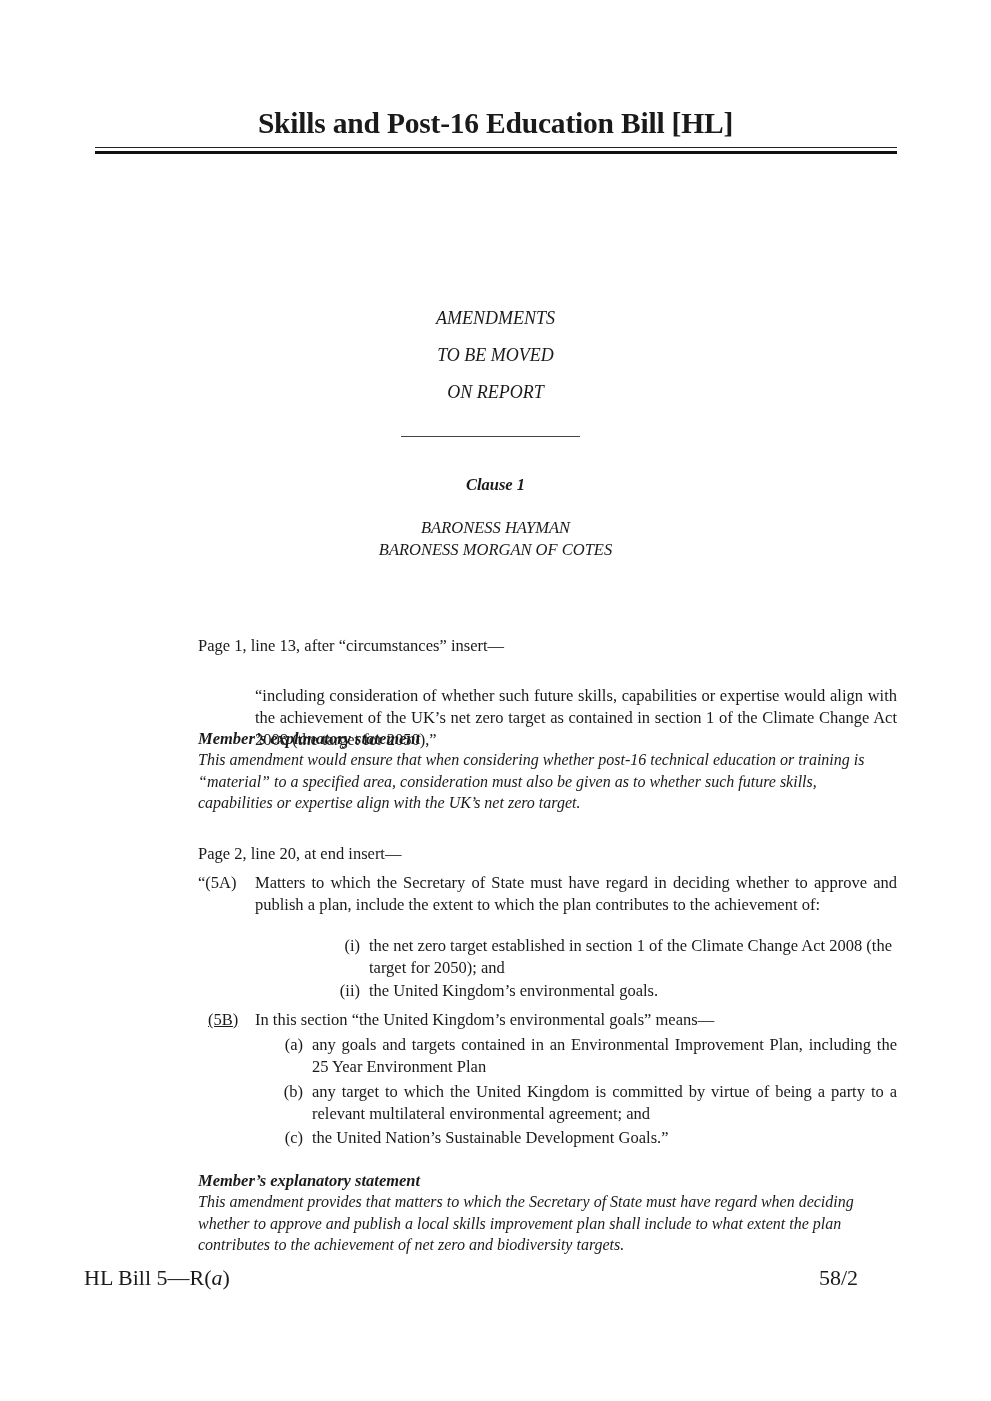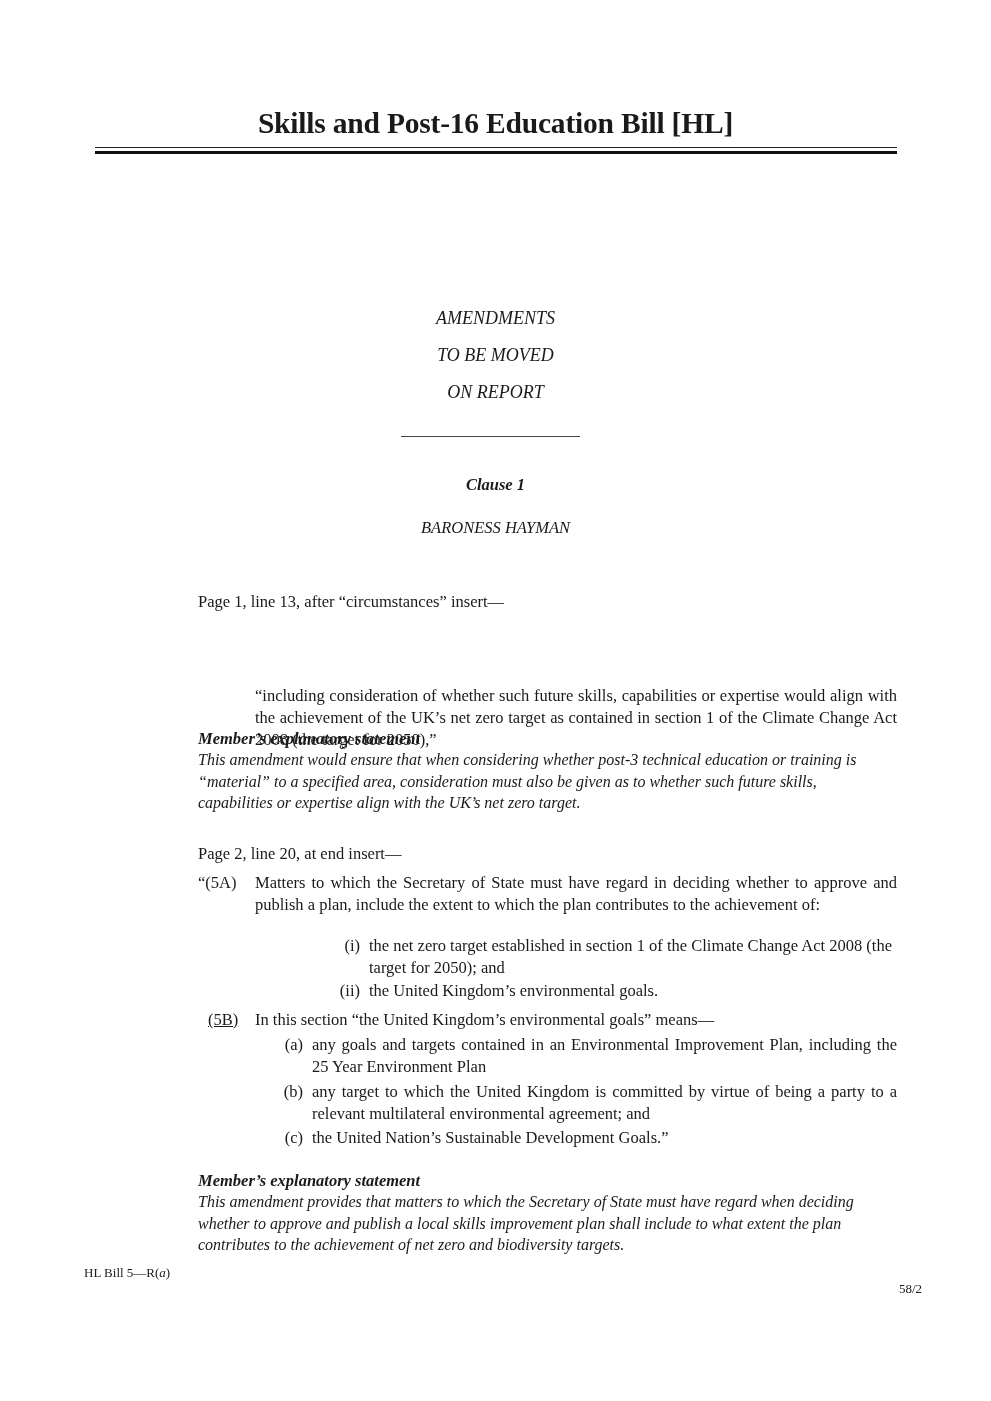--- a/index.html
+++ b/index.html
@@ -17,46 +17,47 @@
     .rule-thick { left: 95px; width: 802px; top: 151px; height: 0; border-top: 3px solid #111; }
     .center { left: 0; width: 991px; text-align: center; font-style: italic; }
     .amend-heading { font-size: 18px; line-height: 37px; top: 300px; }
     .short-rule { left: 401px; width: 179px; top: 436px; border-top: 1px solid #444; height: 0; }
     .clause { top: 475px; font-size: 16.5px; font-weight: bold; }
     .sponsors { top: 517px; font-size: 16.5px; line-height: 22px; }
     .txt { font-size: 16.5px; line-height: 22px; }
     .just { text-align: justify; text-align-last: left; }
     .ital { font-style: italic; }
     .bi { font-style: italic; font-weight: bold; }
-    .footer { font-size: 13px; }
+    .footer { font-size: 22px; }
   </style>
 </head>
 <body>
 
 <div class="abs title">Skills and Post-16 Education Bill [HL]</div>
 <div class="abs rule-thin"></div>
 <div class="abs rule-thick"></div>
 
 <div class="abs center amend-heading">
   <div>AMENDMENTS</div>
   <div>TO BE MOVED</div>
   <div>ON REPORT</div>
 </div>
 <div class="abs short-rule"></div>
 
 <div class="abs center clause">Clause 1</div>
 <div class="abs center sponsors">
   <div>BARONESS HAYMAN</div>
+  <div>BARONESS MORGAN OF COTES</div>
 </div>
 
-<div class="abs txt" style="left:198px; top:591px;font-family:Liberation Serif, serif;">Page 1, line 13, after “circumstances” insert—</div>
+<div class="abs txt" style="left:198px; top:635px;font-family:Liberation Serif, serif;">Page 1, line 13, after “circumstances” insert—</div>
 <div class="abs txt just" style="left:255px; width:642px; top:641px;margin-top:44px;">“including consideration of whether such future skills, capabilities or expertise would align with the achievement of the UK’s net zero target as contained in section 1 of the Climate Change Act 2008 (the target for 2050),”</div>
 
 <div class="abs txt bi" style="left:198px; top:728px;">Member’s explanatory statement</div>
-<div class="abs ital" style="left:198px; width:690px; top:749px; font-size:16px; line-height:21.5px;">This amendment would ensure that when considering whether post-3 technical education or training is “material” to a specified area, consideration must also be given as to whether such future skills, capabilities or expertise align with the UK’s net zero target.</div>
+<div class="abs ital" style="left:198px; width:690px; top:749px; font-size:16px; line-height:21.5px;">This amendment would ensure that when considering whether post-16 technical education or training is “material” to a specified area, consideration must also be given as to whether such future skills, capabilities or expertise align with the UK’s net zero target.</div>
 
 <div class="abs txt" style="left:198px; top:843px;">Page 2, line 20, at end insert—</div>
 
 <div class="abs txt" style="left:198px; top:872px;">“(5A)</div>
 <div class="abs txt just" style="left:255px; width:642px; top:872px;">Matters to which the Secretary of State must have regard in deciding whether to approve and publish a plan, include the extent to which the plan contributes to the achievement of:</div>
 
 <div class="abs txt" style="left:340px; width:20px; text-align:right; top:935px;">(i)</div>
 <div class="abs txt" style="left:369px; width:530px; top:935px;">the net zero target established in section 1 of the Climate Change Act 2008 (the target for 2050); and</div>
 
 <div class="abs txt" style="left:330px; width:30px; text-align:right; top:980px;">(ii)</div>
@@ -73,13 +74,13 @@
 
 <div class="abs txt" style="left:270px; width:33px; text-align:right; top:1127px;">(c)</div>
 <div class="abs txt" style="left:312px; width:585px; top:1127px;">the United Nation’s Sustainable Development Goals.”</div>
 
 <div class="abs txt bi" style="left:198px; top:1170px;">Member’s explanatory statement</div>
 <div class="abs ital" style="left:198px; width:695px; top:1191px; font-size:16px; line-height:21.5px;">This amendment provides that matters to which the Secretary of State must have regard when deciding whether to approve and publish a local skills improvement plan shall include to what extent the plan contributes to the achievement of net zero and biodiversity targets.</div>
 
 <div class="abs footer" style="left:84px; top:1265px;">
   <span>HL Bill 5—R(</span><span class="ital">a</span><span>)</span>
 </div>
-<div class="abs footer" style="left:836px; width:86px; text-align:right; top:1265px;margin-top:16px;">58/2</div>
+<div class="abs footer" style="left:772px; width:86px; text-align:right; top:1265px;">58/2</div>
 
 </body></html>

